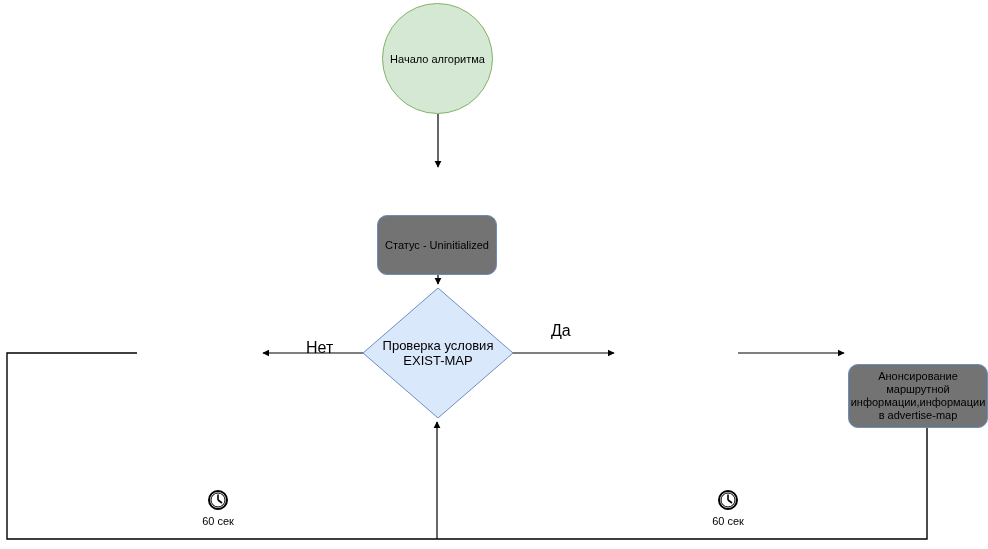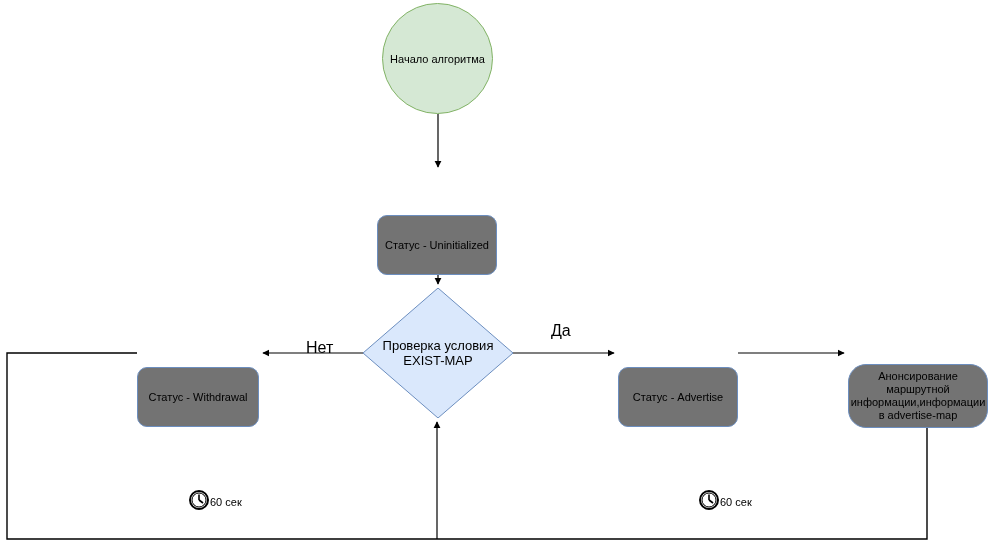--- a/index.html
+++ b/index.html
@@ -73,21 +73,20 @@
     width: 120px;
     height: 60px;
   }
   .node-announce {
     left: 848px;
     top: 320px;
     width: 140px;
     height: 64px;
     padding: 2px 4px;
     line-height: 13px;
-    border-radius: 18px;
   }
   .node-diamond {
     left: 363px;
     top: 288px;
     width: 150px;
     height: 130px;
   }
   .node-diamond .diamond-label {
     position: relative;
     z-index: 2;
@@ -108,21 +107,21 @@
     color: #000;
     background: transparent;
     white-space: nowrap;
     margin-top: 12px;
   }
   .label-net { left: 306px; top: 327px; }
   .label-da  { left: 551px; top: 310px; }
   .timer {
     position: absolute;
     display: flex;
-    flex-direction: row;
+    flex-direction: column;
     align-items: center;
     font-size: 11px;
   }
   .timer-left { left: 188px; top: 489px; width: 60px; }
   .timer-right { left: 698px; top: 489px; width: 60px; }
   .timer .clock-icon { line-height: 0; margin-bottom: 4px; }
   .timer .timer-text { line-height: 13px; }
 </style>
 </head>
 <body>
@@ -164,27 +163,21 @@
   <div class="node node-diamond">
     <svg class="diamond-shape" viewBox="0 0 150 130">
       <polygon points="75,0 150,65 75,130 0,65" fill="#dae8fc" stroke="#6c8ebf" stroke-width="1"></polygon>
     </svg>
     <div class="diamond-label">
       <div>Проверка условия</div>
       <div>EXIST-MAP</div>
     </div>
   </div>
 
-  <div class="node node-rect node-withdrawal">
-    <span>Статус - Withdrawal</span>
-  </div>
-
-  <div class="node node-rect node-advertise">
-    <span>Статус - Advertise</span>
-  </div>
+
 
   <div class="node node-rect node-announce">
     <div>
       <div>Анонсирование</div>
       <div>маршрутной</div>
       <div>информации,информации</div>
       <div>в advertise-map</div>
     </div>
   </div>
 

